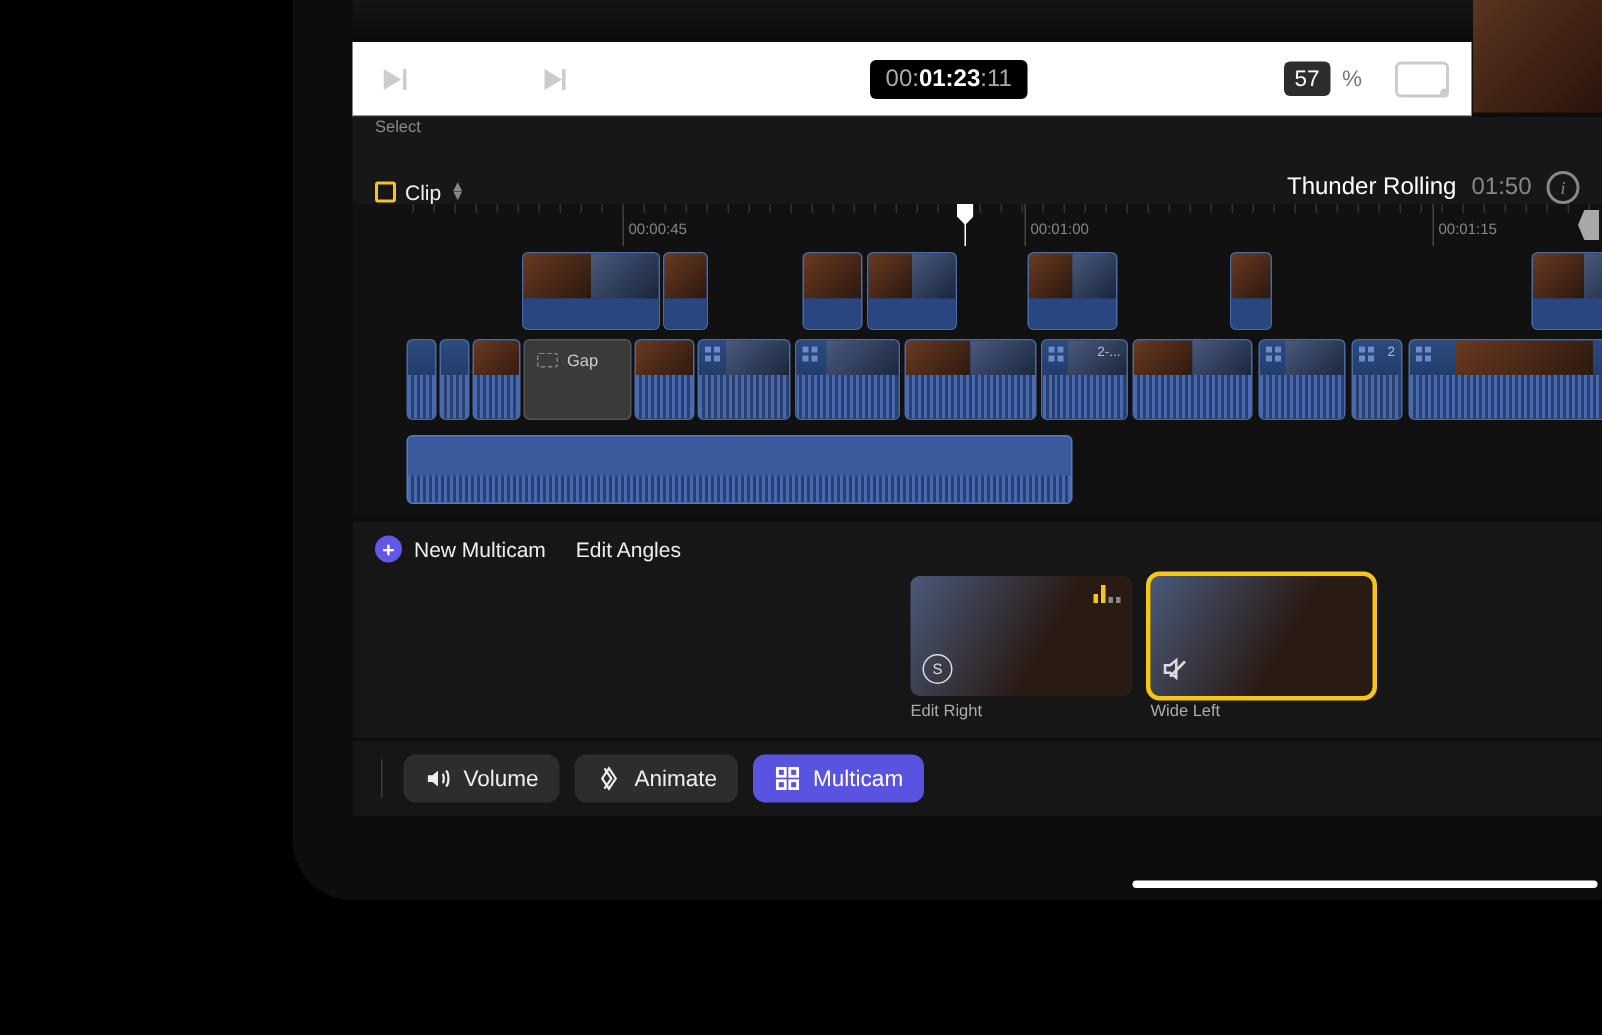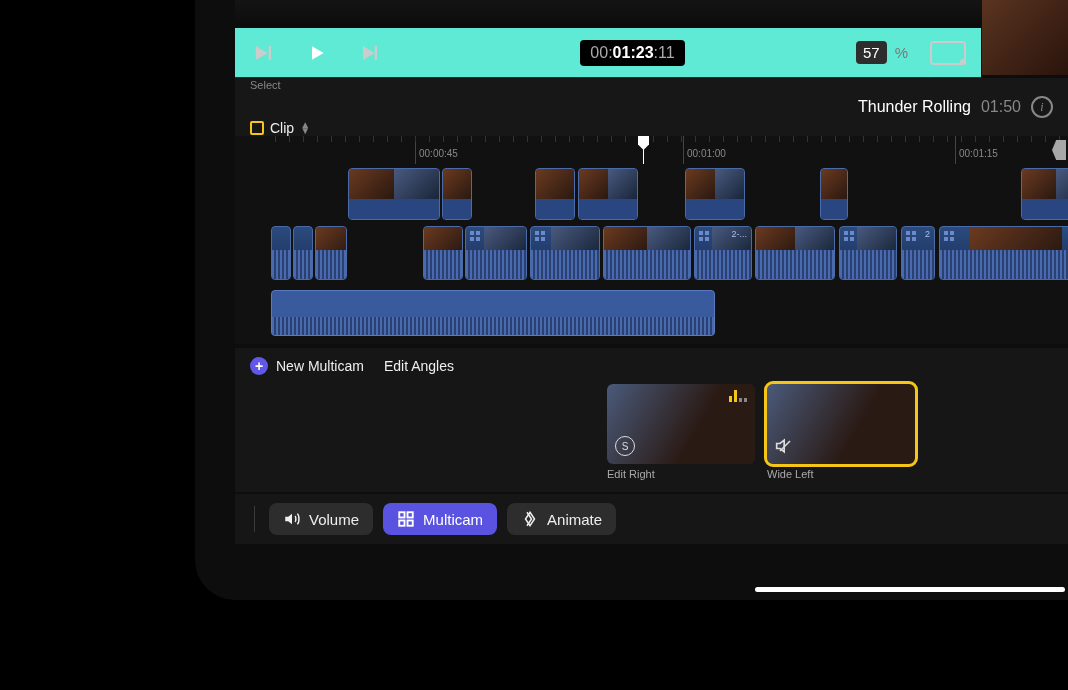--- a/index.html
+++ b/index.html
@@ -5,33 +5,33 @@
 * { margin: 0; padding: 0; box-sizing: border-box; }
 body { background: #000; font-family: -apple-system, BlinkMacSystemFont, "Segoe UI", sans-serif; color: #fff; width: 1068px; height: 690px; overflow: hidden; position: relative; }
 .device { position: absolute; left: 195px; top: 0; width: 873px; height: 600px; background: #0d0d0d; border-bottom-left-radius: 40px; overflow: hidden; }
 .device::after { content: ""; position: absolute; left: -23px; bottom: -23px; width: 920px; height: 40px; border-bottom-left-radius: 48px; border-left: 23px solid #1a1a1a; border-bottom: 23px solid #1a1a1a; pointer-events:none; }
 
 
 .viewer { position: absolute; left: 40px; top: 0; right: 0; height: 28px; background: linear-gradient(180deg,#141414,#0c0c0c); }
 .pip-thumb { position: absolute; right: 0; top: 0; width: 86px; height: 75px; background: linear-gradient(135deg,#5a3420,#2a140c); }
 
 
-.transport { position: absolute; left: 40px; right: 87px; top: 28px; height: 50px; display: flex; align-items: center; padding: 0 15px; background: #5eead4; border-bottom: 1px solid #2a2a2a;}
+.transport { position: absolute; left: 40px; right: 87px; top: 28px; height: 50px; display: flex; align-items: center; padding: 0 15px; background: #ffffff; border-bottom: 1px solid #2a2a2a;}
 .tbtn { width: 28px; height: 28px; display: flex; align-items: center; justify-content: center; color: #ccc; margin-right: 25px; }
 .tplay svg { width: 20px; height: 20px; }
 .timecode { margin-left: auto; margin-right: auto; background: #000; padding: 4px 10px; border-radius: 4px; font-variant-numeric: tabular-nums; font-size: 16px; color: #aaa; }
 .timecode .bold { color: #fff; font-weight: 600; }
 .zoom { display: flex; align-items: center; gap: 8px; font-size: 15px;}
 .zoom-pct { background: #2d2d2d; padding: 3px 7px; border-radius: 4px; color:#fff;}
 .zoom-sym { color:#777;}
 .fit-btn { width: 36px; height: 24px; border: 2px solid #ccc; border-radius: 4px; margin-left: 14px; position: relative;}
 .fit-btn::after{content:"";position:absolute;right:-2px;bottom:-2px;width:6px;height:6px;background:#ccc;border-radius:3px;}
 
 
-.header { position: absolute; left: 40px; right: 0; top: 78px; height: 58px; background: #171717; display: flex; align-items: center; padding: 0 15px;}
+.header { position: absolute; left: 40px; right: 0; top: 78px; height: 58px; background: #171717; display: flex; align-items: flex-end; padding: 0 15px;}
 .header .select-stack { display: flex; flex-direction: column; gap: 1px;}
 .header .sel-label { font-size: 11px; color: #888;}
 .clip-sel { display: flex; align-items: center; gap: 6px; color: #eee; font-size: 14px; margin-top: 28px;}
 .clip-ico { width:14px; height:14px; border:2px solid #f5c518; border-radius:2px; display:inline-block;}
 .updown { font-size: 10px; color:#888; line-height:6px;}
 .proj { margin-left: auto; display:flex; align-items:center; gap:10px; font-size:16px;}
 .proj-name { font-weight:400;}
 .proj-dur { color:#888;}
 .info-ico { width:22px;height:22px;border:2px solid #888;border-radius:50%;display:flex;align-items:center;justify-content:center;font-size:12px;color:#888;font-style:italic;font-family:serif;}
 .drag-handle { position:absolute; right:6px; top:2px; width:44px; height:4px; display:flex; flex-direction:column; gap:2px;}
@@ -257,20 +257,24 @@
       <div class="clip" style="left:36px;width:20px">
           <div class="wave"></div>
         </div>
       <div class="clip" style="left:58px;width:20px">
           <div class="wave"></div>
         </div>
       <div class="clip" style="left:80px;width:32px">
           <div class="thumb" style="width:100%"></div>
           <div class="wave"></div>
         </div>
+      <div class="clip gap" style="left:114px;width:72px">
+        <span class="gico"></span>
+        <span class="glabel">Gap</span>
+      </div>
       <div class="clip" style="left:188px;width:40px">
           <div class="thumb" style="width:100%;height:50%"></div>
           <div class="wave"></div>
         </div>
       <div class="clip" style="left:230px;width:62px">
           <div class="grid4">
             <span></span>
             <span></span>
             <span></span>
             <span></span>
@@ -381,32 +385,32 @@
 
   <div class="bottombar">
     <div class="divider"></div>
     <div class="bbtn">
       <svg class="ico" viewBox="0 0 24 24" fill="currentColor">
           <path d="M3 9v6h4l5 4V5L7 9H3z"></path>
           <path d="M16 8c1.5 1 1.5 7 0 8M19 5c3 2 3 12 0 14" fill="none" stroke="currentColor" stroke-width="2"></path>
         </svg>
       <span>Volume</span>
     </div>
+    <div class="bbtn">
+      <svg class="ico" viewBox="0 0 24 24" fill="none" stroke="currentColor" stroke-width="2">
+          <path d="M12 3l6 9-6 9-6-9 6-9z"></path>
+          <path d="M8 3l6 9-6 9"></path>
+        </svg>
+      <span>Animate</span>
+    </div>
     <div class="bbtn active">
       <svg class="ico" viewBox="0 0 24 24" fill="none" stroke="currentColor" stroke-width="2.5">
           <rect x="3" y="3" width="7" height="7"></rect>
           <rect x="14" y="3" width="7" height="7"></rect>
           <rect x="3" y="14" width="7" height="7"></rect>
           <rect x="14" y="14" width="7" height="7"></rect>
         </svg>
       <span>Multicam</span>
     </div>
-    <div class="bbtn">
-      <svg class="ico" viewBox="0 0 24 24" fill="none" stroke="currentColor" stroke-width="2">
-          <path d="M12 3l6 9-6 9-6-9 6-9z"></path>
-          <path d="M8 3l6 9-6 9"></path>
-        </svg>
-      <span>Animate</span>
-    </div>
   </div>
 
   <div class="home-ind"></div>
 </div>
 
 </body></html>

